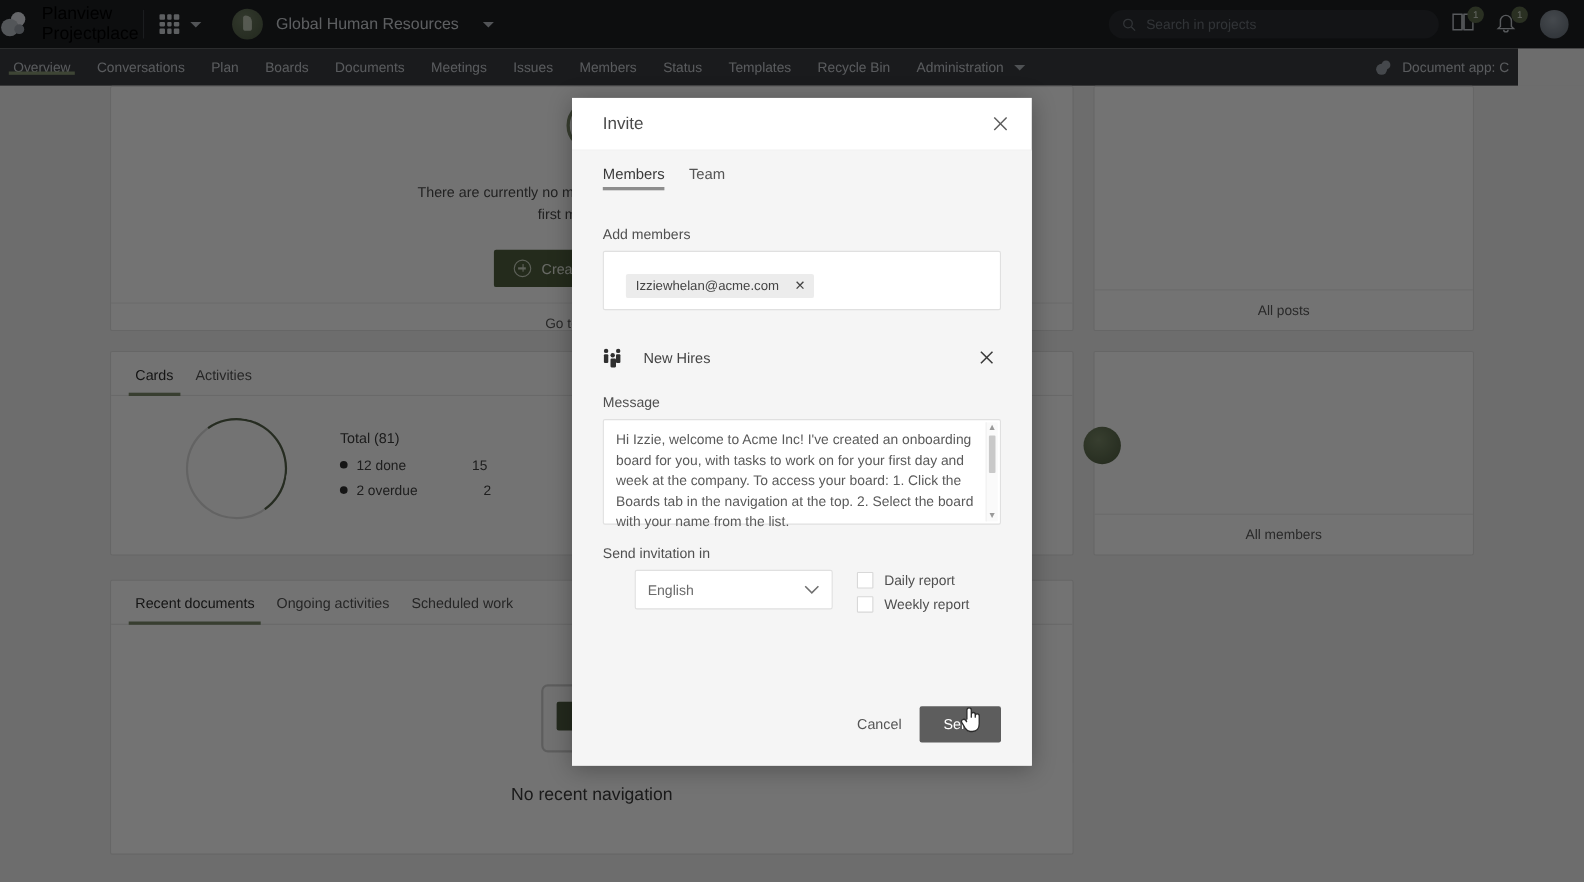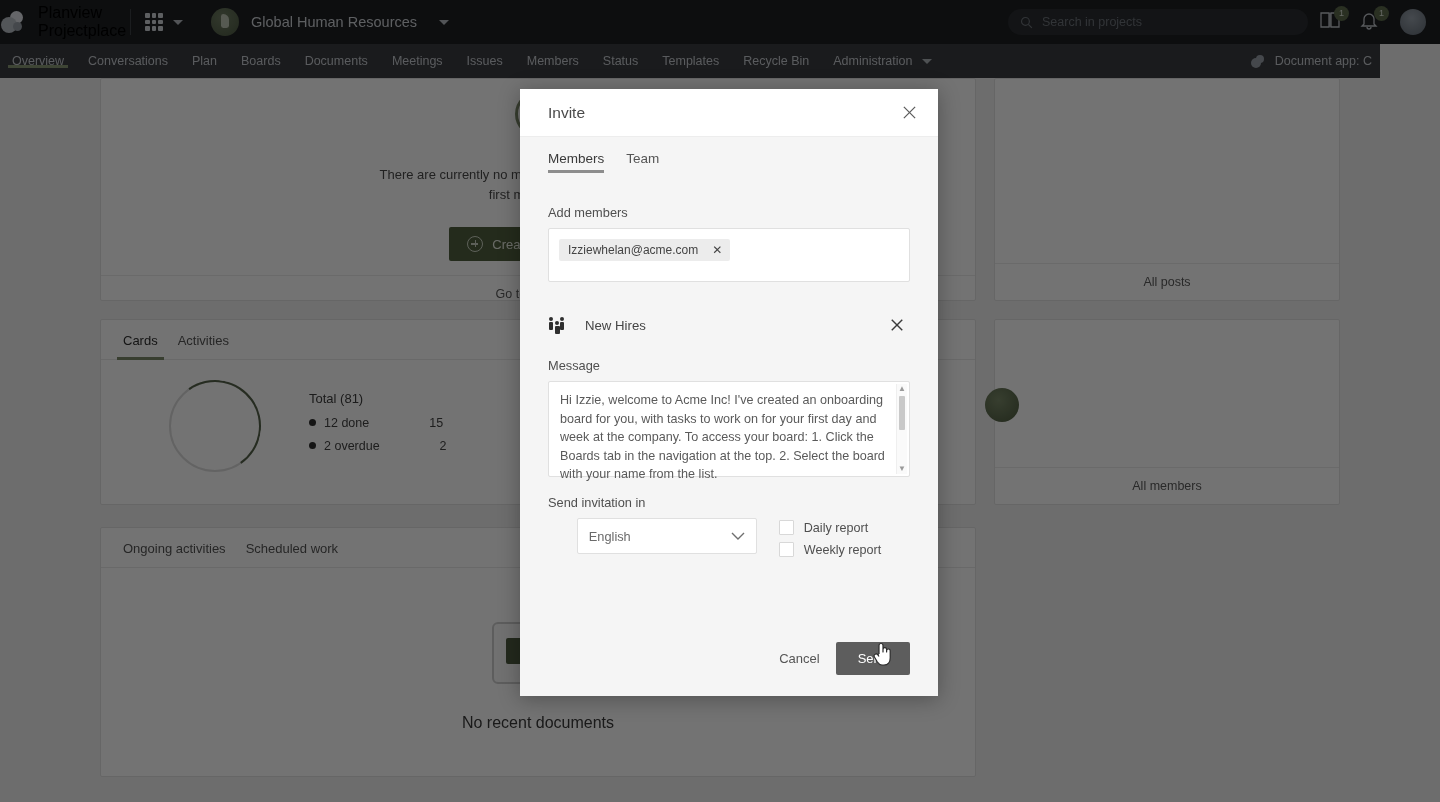--- a/index.html
+++ b/index.html
@@ -156,21 +156,21 @@
   .modal-title { font-size: 15.5px; color: #4a4a4a; flex: 1; }
   .icon-btn { background: none; border: none; cursor: pointer; color: #5b5b5b;
     width: 26px; height: 26px; display: flex; align-items: center; justify-content: center; }
   .modal-body { flex: 1; background: #f5f5f5; padding: 0 28px; overflow: hidden; }
   .m-tabs { display: flex; gap: 22px; padding-top: 14px; }
   .m-tab { font-size: 13.5px; color: #555; padding-bottom: 10px; position: relative; cursor: pointer; }
   .m-tab.active { color: #3a3a3a; }
   .m-tab.active:after { content:""; position:absolute; left:0; right:0; bottom:3px; height:3px; background:#8d8d8d; }
 
   .field-label { font-size: 12.8px; color: #4f4f4f; margin-top: 29px; margin-bottom: 8px; }
-  .chips-box { background: #fff; border: 1px solid #e0e0e0; border-radius: 2px; height: 54px; padding: 10px; }
+  .chips-box { background: #fff; border: 1px solid #e0e0e0; border-radius: 2px; height: 54px; padding: 20px; }
   .chip { display: inline-flex; align-items: center; gap: 14px; background: #ececec; border-radius: 2px;
     padding: 4px 8px 4px 9px; font-size: 12px; color: #444; }
   .chip-x { cursor: pointer; font-size: 12px; color: #444; line-height: 1; }
 
   .board-row { display: flex; align-items: center; gap: 19px; margin-top: 30px; }
   .board-ico { width: 18px; height: 16px; position: relative; flex: 0 0 auto; }
   .board-ico i { position:absolute; background:#2f2f2f; }
   .board-ico i.h1{width:4px;height:4px;border-radius:50%;left:1px;top:0;}
   .board-ico i.h2{width:4px;height:4px;border-radius:50%;left:12px;top:0;}
   .board-ico i.h3{width:4px;height:4px;border-radius:50%;left:6.5px;top:4px;}
@@ -367,30 +367,33 @@
                   <span class="dot"></span>
                   <span>2 overdue</span>
                   <span class="legend-val">2</span>
                 </div>
               </div>
             </div>
           </div>
 
           <div class="card docs-card">
             <div class="tabs">
+              <div class="tab active">
+                <span>Recent documents</span>
+              </div>
               <div class="tab">
                 <span>Ongoing activities</span>
               </div>
               <div class="tab">
                 <span>Scheduled work</span>
               </div>
             </div>
             <div class="docs-empty">
               <div class="folder-ico"></div>
-              <p>No recent documents</p>
+              <p>No recent navigation</p>
             </div>
           </div>
 
         </div>
 
         <div class="col-right">
           <div class="card posts-card">
             <div class="abs-footer">
               <span>All posts</span>
             </div>

